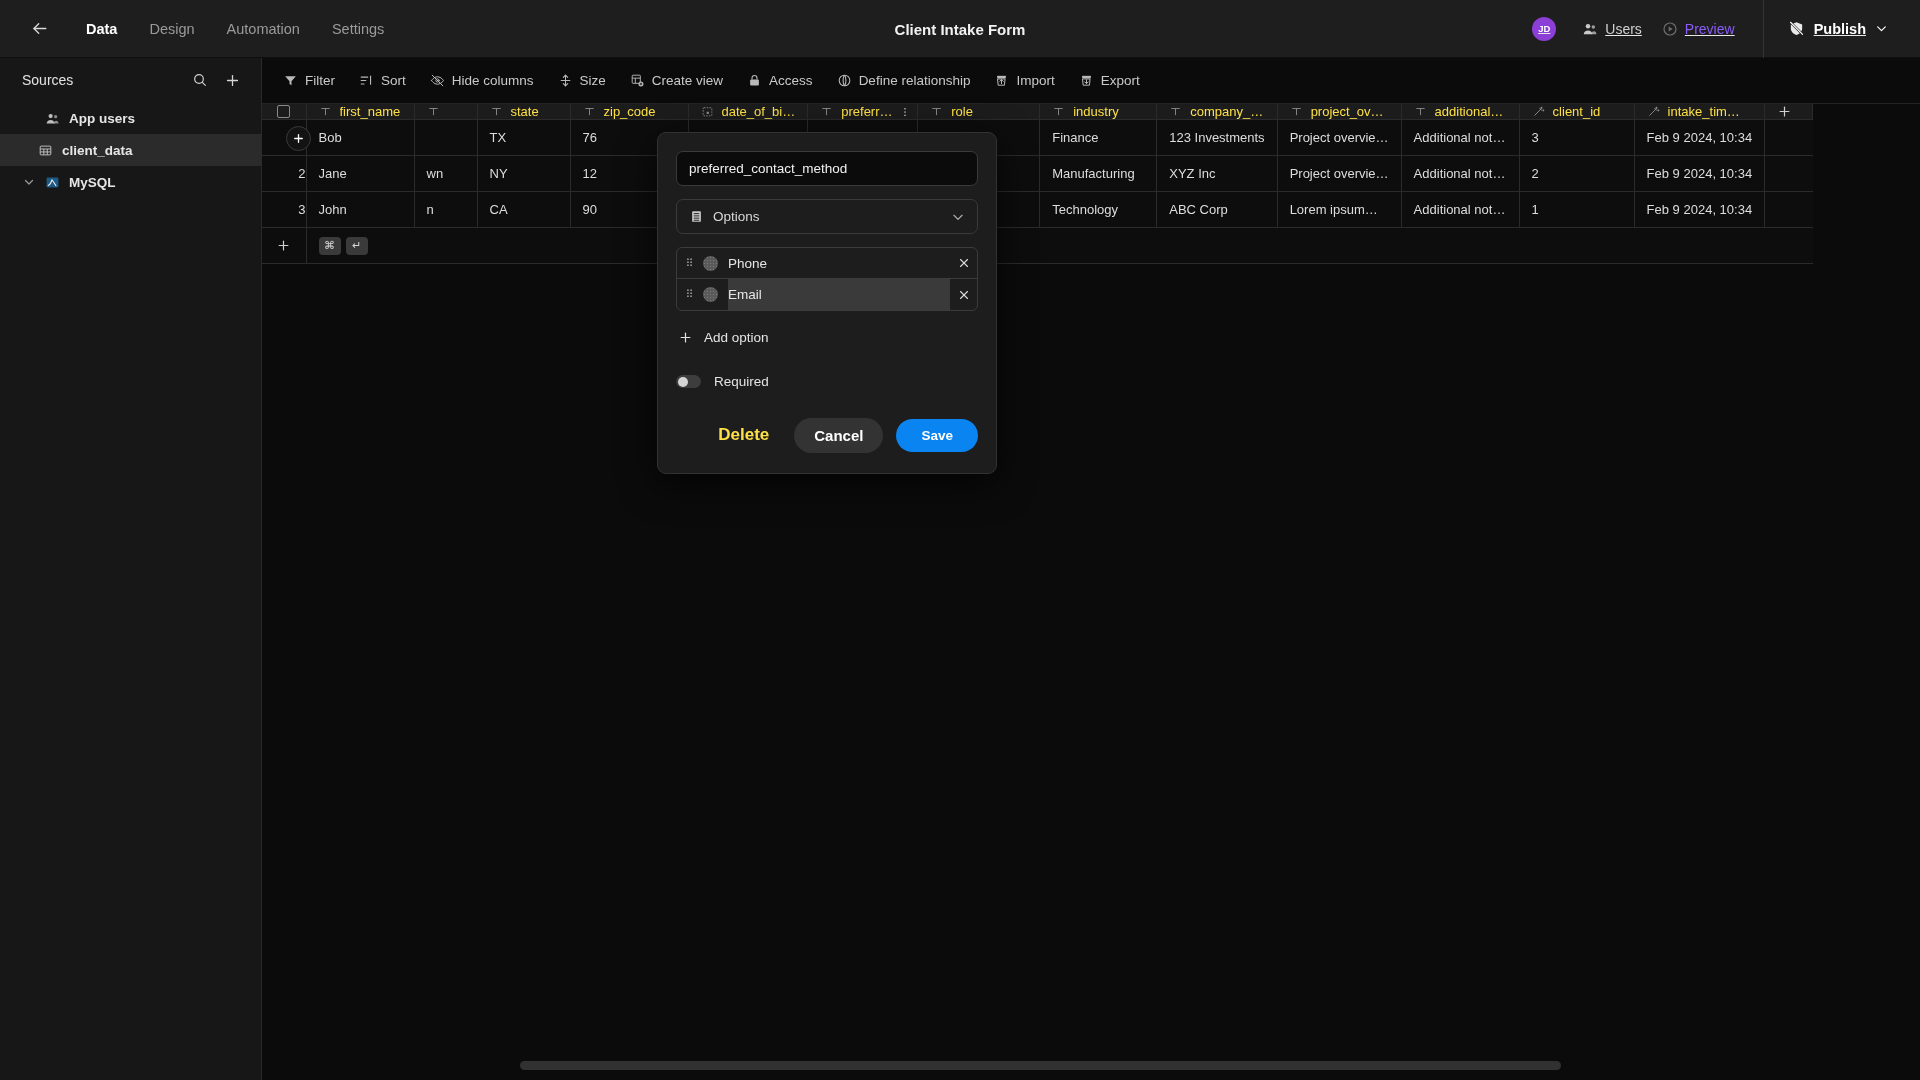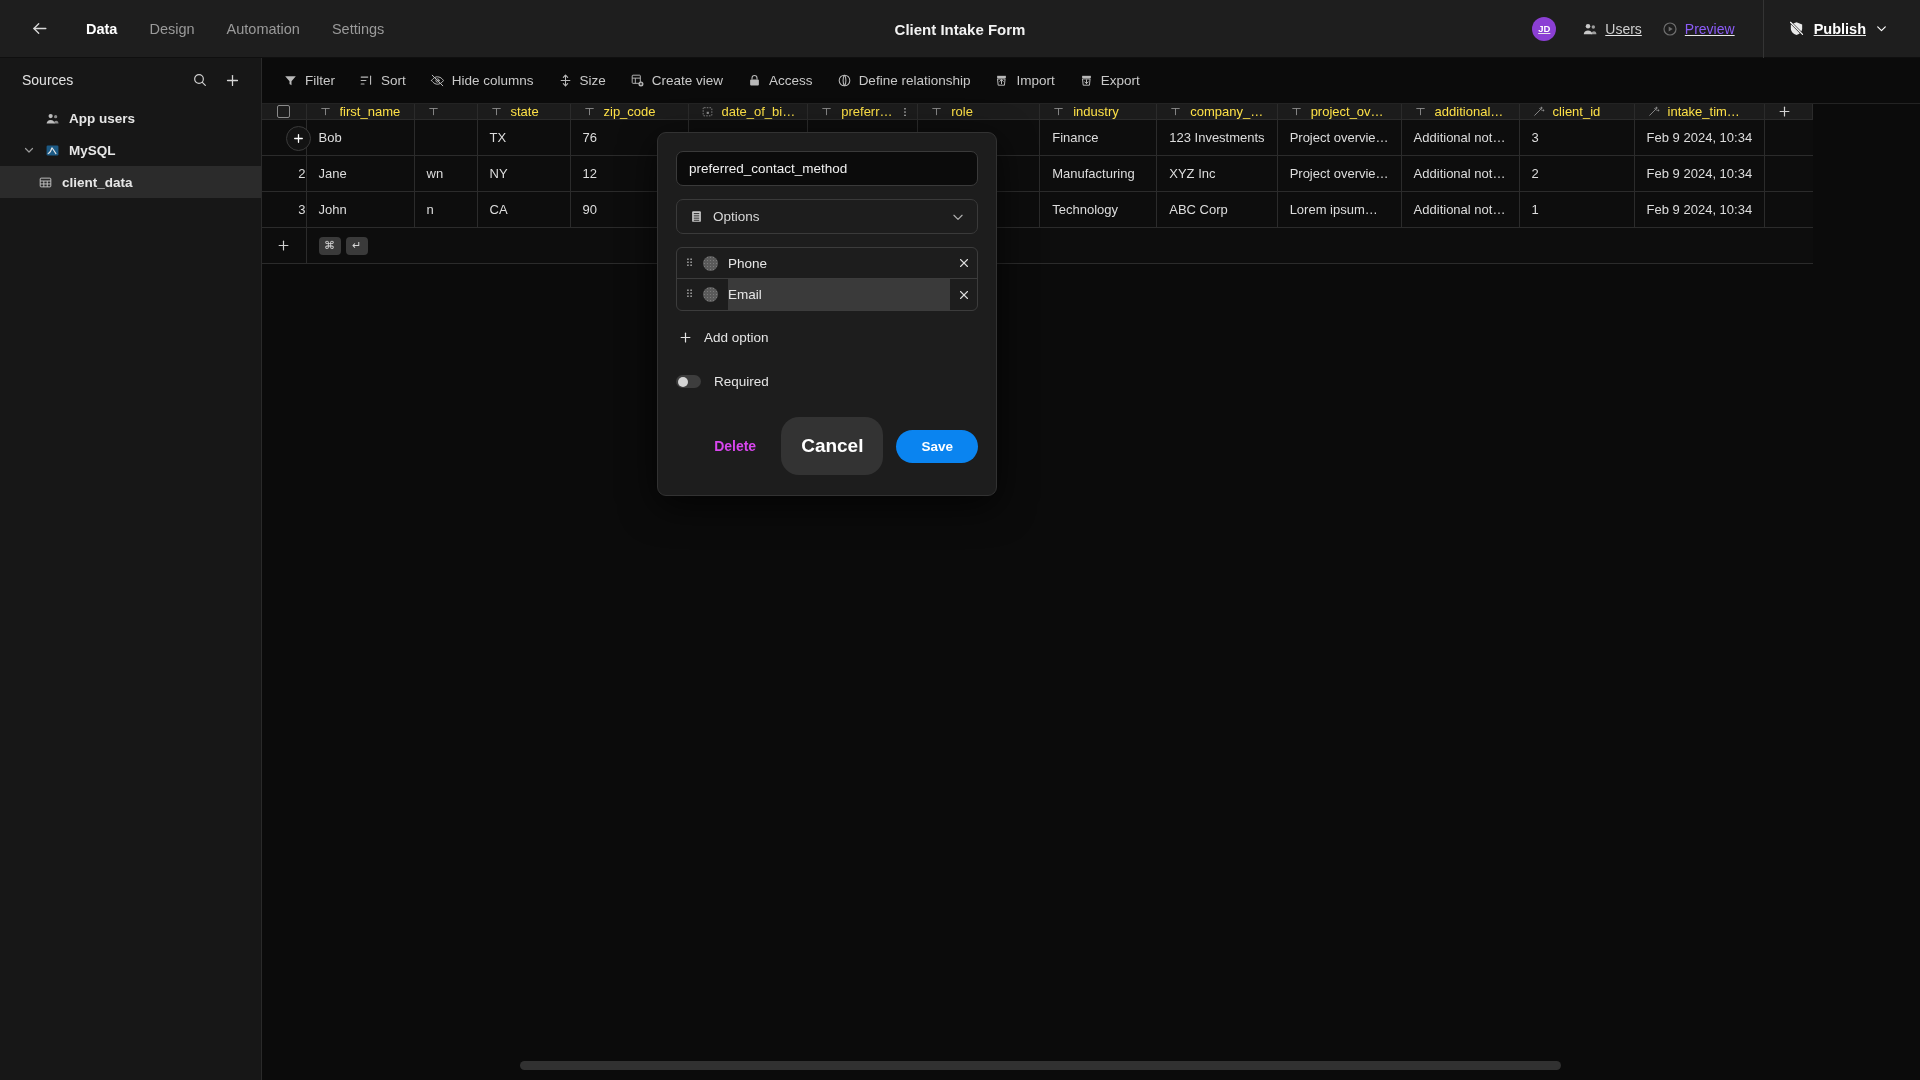--- a/index.html
+++ b/index.html
@@ -223,27 +223,27 @@
   .toggle .knob {
     position: absolute; left: 1.5px; top: 1.5px;
     width: 10px; height: 10px; border-radius: 50%; background: #d5d5d5;
   }
   .req-label { font-size: 13.5px; color: #e4e4e4; }
   .m-actions {
     display: flex; align-items: center; justify-content: flex-end;
     gap: 13px; margin-top: 28px;
   }
   .btn-delete {
-    background: none; border: none; color: #d946ef; font-size: 14px;
+    background: none; border: none; color: #fde047; font-size: 17px;
     font-weight: bold; cursor: pointer; padding: 8px 12px;
     font-family: "Liberation Sans", sans-serif;
   }
   .btn-cancel {
-    background: #333333; border: none; color: #ffffff; font-size: 19px;
-    font-weight: bold; cursor: pointer; padding: 18px 20px; border-radius: 18px;
+    background: #333333; border: none; color: #ffffff; font-size: 15px;
+    font-weight: bold; cursor: pointer; padding: 9px 20px; border-radius: 18px;
     font-family: "Liberation Sans", sans-serif;
   }
   .btn-save {
     background: #0a84f0; border: none; color: #ffffff; font-size: 13.5px;
     font-weight: bold; cursor: pointer; padding: 9px 25px; border-radius: 18px;
     font-family: "Liberation Sans", sans-serif;
   }
   svg { display: block; }
 </style>
 </head>
@@ -350,47 +350,47 @@
       <svg width="15" height="15" viewBox="0 0 24 24" fill="#bdbdbd">
         <circle cx="9" cy="8" r="3.4"></circle>
           <path d="M2.6 20c0-3.5 2.9-5.8 6.4-5.8s6.4 2.3 6.4 5.8z"></path>
         <circle cx="17" cy="9" r="2.6" opacity=".7"></circle>
           <path d="M14 20c0-2.8 1.6-4.6 4-4.6 2.2 0 3.6 1.6 3.6 4.6z" opacity=".7"></path>
       </svg>
     </span>
     <span>App users</span>
   </div>
 
+  <div class="src-item sub selected">
+    <span>
+      <svg width="15" height="15" viewBox="0 0 24 24" fill="none" stroke="#c4c4c4" stroke-width="1.5">
+        <rect x="3.5" y="5" width="17" height="14" rx="1.4"></rect>
+        <line x1="3.5" y1="9.6" x2="20.5" y2="9.6"></line>
+        <line x1="3.5" y1="14.3" x2="20.5" y2="14.3"></line>
+        <line x1="9.3" y1="9.6" x2="9.3" y2="19"></line>
+        <line x1="14.8" y1="9.6" x2="14.8" y2="19"></line>
+      </svg>
+    </span>
+    <span>client_data</span>
+  </div>
+
   <div class="src-item">
     <span class="chev">
       <svg width="12" height="12" viewBox="0 0 24 24" fill="none" stroke="#9b9b9b" stroke-width="2.4" stroke-linecap="round" stroke-linejoin="round">
         <polyline points="5 9 12 16 19 9"></polyline>
       </svg>
     </span>
     <span>
       <svg width="15" height="15" viewBox="0 0 24 24">
         <rect x="2.5" y="4" width="19" height="16" rx="2" fill="#1c5a85"></rect>
         <path d="M5 17c3-1.5 5-5 6-9" stroke="#e8e8e8" stroke-width="1.7" fill="none" stroke-linecap="round"></path>
         <path d="M11.5 8l6 9" stroke="#e8e8e8" stroke-width="1.7" fill="none" stroke-linecap="round"></path>
       </svg>
     </span>
     <span>MySQL</span>
-  </div>
-
-  <div class="src-item sub selected">
-    <span>
-      <svg width="15" height="15" viewBox="0 0 24 24" fill="none" stroke="#c4c4c4" stroke-width="1.5">
-        <rect x="3.5" y="5" width="17" height="14" rx="1.4"></rect>
-        <line x1="3.5" y1="9.6" x2="20.5" y2="9.6"></line>
-        <line x1="3.5" y1="14.3" x2="20.5" y2="14.3"></line>
-        <line x1="9.3" y1="9.6" x2="9.3" y2="19"></line>
-        <line x1="14.8" y1="9.6" x2="14.8" y2="19"></line>
-      </svg>
-    </span>
-    <span>client_data</span>
   </div>
 </div>
 
 <div class="grid-wrap">
 
   <div class="toolbar">
     <div class="tb-item">
       <span>
         <svg width="15" height="15" viewBox="0 0 24 24" fill="#b9b9b9">
             <polygon points="3.5,5 20.5,5 13.6,13 13.6,19.5 10.4,17.6 10.4,13"></polygon>

